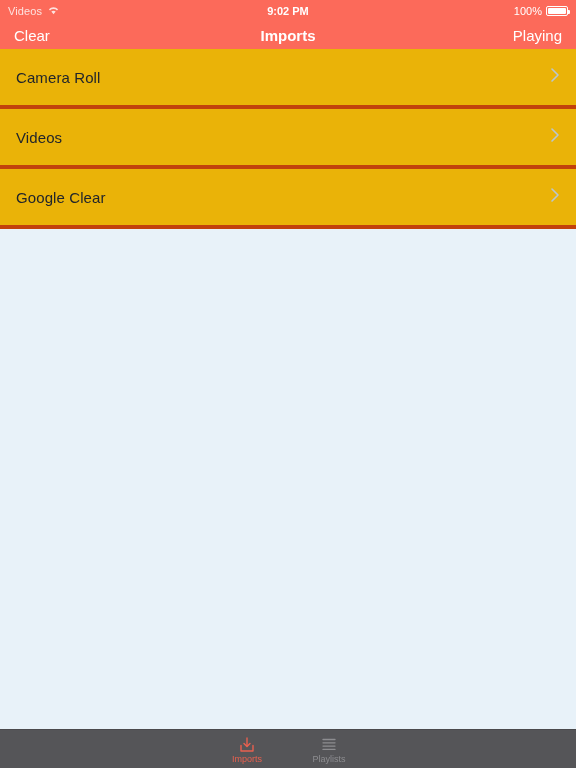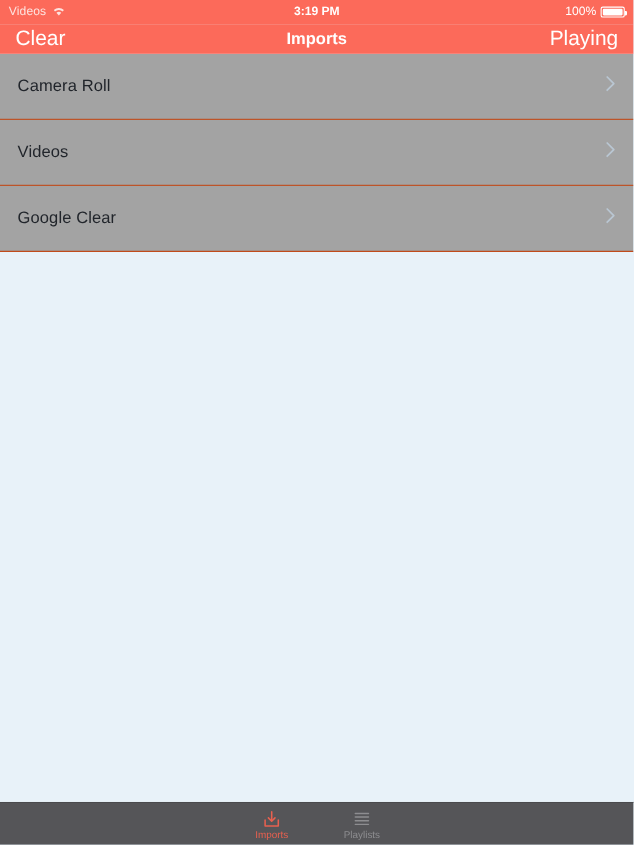--- a/index.html
+++ b/index.html
@@ -53,21 +53,21 @@
 
   
   .nav-bar {
     height:27px; flex:0 0 27px;
     background:#fc6a5a;
     display:flex; align-items:center;
     padding:0 14px;
     position:relative;
   }
   .nav-btn {
-    color:#ffffff; font-size:19px; background:none; border:none;
+    color:#ffffff; font-size:15px; background:none; border:none;
     font-family:"Liberation Sans", sans-serif; cursor:pointer;
     padding:0; line-height:1;
   }
   .nav-title {
     position:absolute; left:0; right:0;
     text-align:center; color:#ffffff;
     font-size:15px; font-weight:bold;
     pointer-events:none;
   }
   .nav-right { margin-left:auto; }
@@ -76,22 +76,22 @@
   .list {
     flex:1 1 auto;
     background:#e8f2f9;
     overflow:hidden;
     position:relative;
   }
   .list-row {
     height:60px;
     display:flex; align-items:center;
     padding:16px 16px;
-    background:#a3a3a3;
-    border-bottom:1px solid #c2410c;
+    background:#eab308;
+    border-bottom:4px solid #c2410c;
     cursor:pointer;
   }
   .row-label {
     font-size:15px; color:#21252b;
     flex:1 1 auto;
     letter-spacing:.1px;
   }
   .chevron { display:block; flex:0 0 auto; }
 
   
@@ -123,21 +123,21 @@
     <div class="status-left">
       <span class="status-carrier">Videos</span>
       <span class="wifi-icon">
         <svg width="13" height="10" viewBox="0 0 13 10">
           <path d="M6.5 9.2 L4.3 6.6 a3.4 3.4 0 0 1 4.4 0 Z" fill="#fde3df"></path>
           <path d="M1.9 4.2 a6.6 6.6 0 0 1 9.2 0 l-1.1 1.3 a5 5 0 0 0 -7 0 Z" fill="#fde3df"></path>
         </svg>
       </span>
     </div>
     <div class="status-center">
-      <span class="status-time">3:19 PM</span>
+      <span class="status-time">9:02 PM</span>
     </div>
     <div class="status-right">
       <span class="status-battery-pct">100%</span>
       <span class="battery">
         <span class="battery-fill"></span>
       </span>
     </div>
   </div>
 
   <div class="nav-bar">

